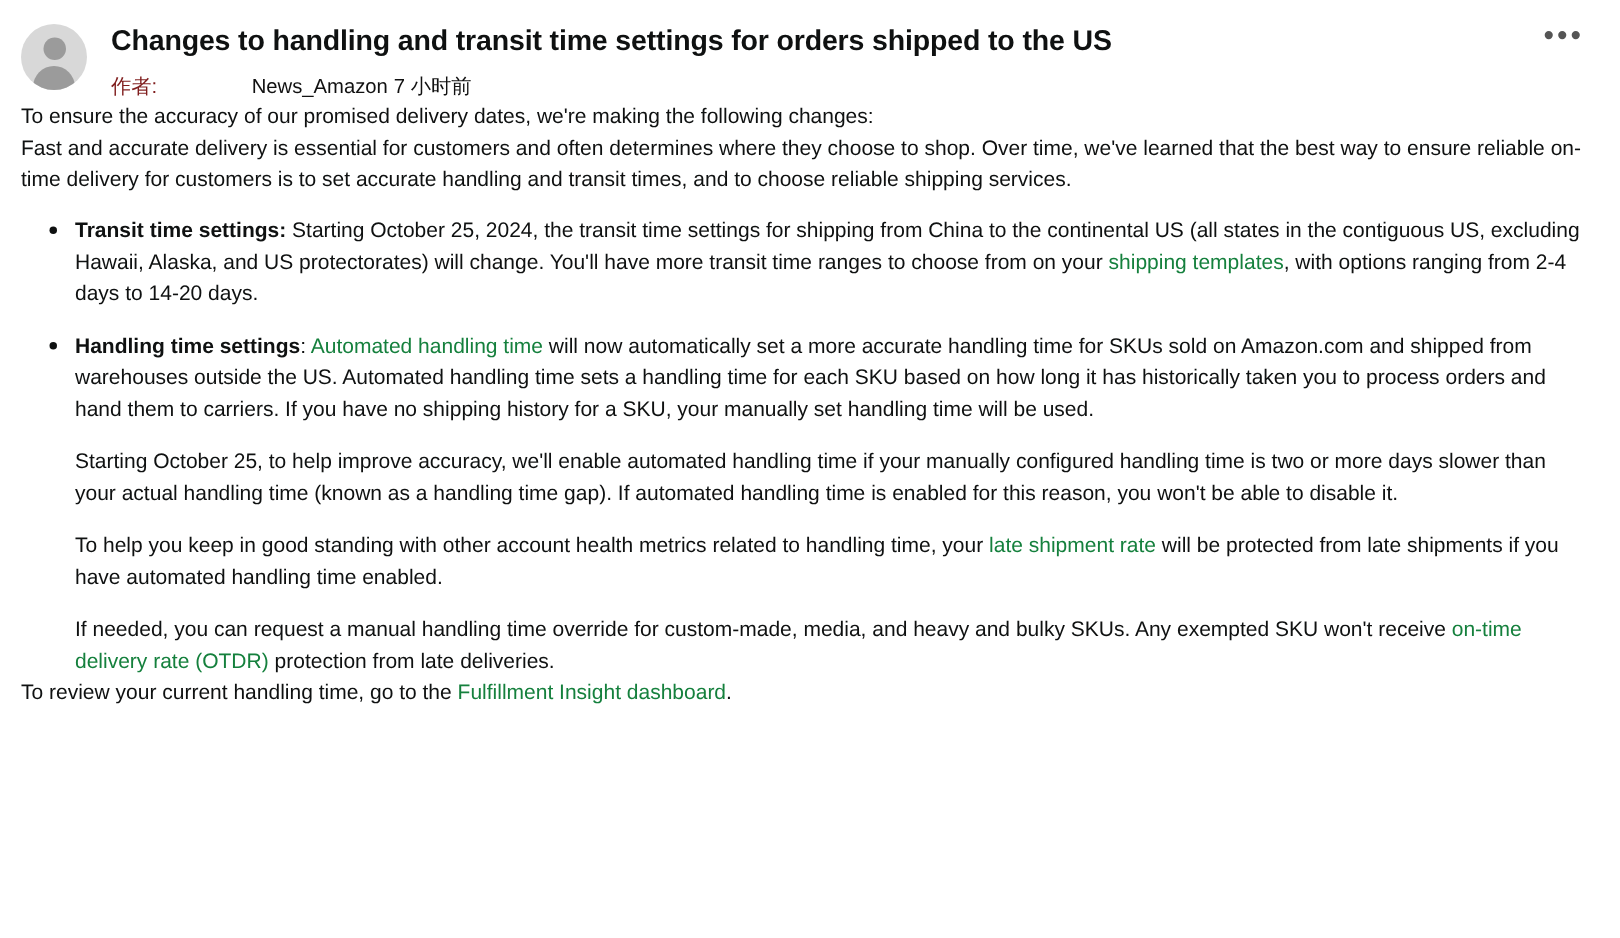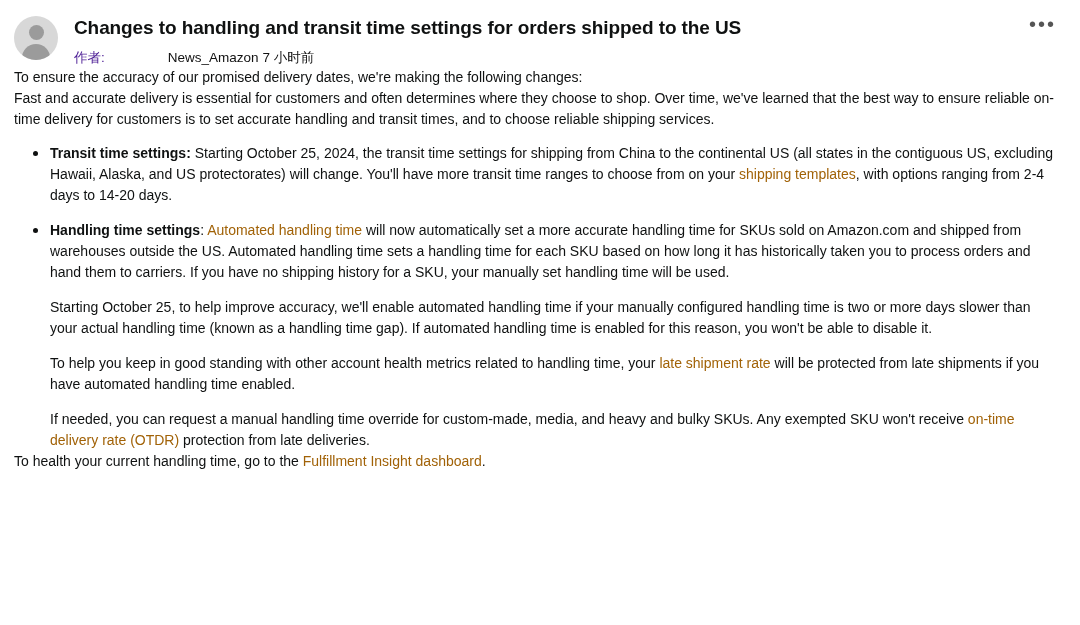--- a/index.html
+++ b/index.html
@@ -65,21 +65,21 @@
     line-height: 24px;
     margin: 4px 0 0 0;
     letter-spacing: -0.1px;
   }
   .byline {
     margin-top: 9px;
     font-size: 13.5px;
     color: #111111;
     line-height: 18px;
   }
-  .byline .label { color: #4c1d95; }
+  .byline .label { color: #7f1d1d; }
   .byline .author { margin-left: 15px; padding-left: 48px; }
   .byline .time { margin-left: 4px; }
   .more-btn {
     position: absolute;
     right: 24px;
     top: 18px;
     font-size: 20px;
     letter-spacing: 2px;
     color: #555555;
     line-height: 12px;
@@ -120,21 +120,21 @@
     width: 5px;
     height: 5px;
     background: #0f1111;
     border-radius: 50%;
   }
   ul.bullets .sub-para {
     margin-top: 14px;
   }
   .b { font-weight: bold; }
   a.link {
-    color: #a16207;
+    color: #15803d;
     text-decoration: none;
     cursor: pointer;
   }
   .footer-para {
     margin-top: 17px;
   }
 </style>
 </head>
 <body>
 
@@ -168,16 +168,16 @@
 
       <li>
         <p><span class="b">Handling time settings</span><span>: </span><a class="link" href="#">Automated handling time</a><span> will now automatically set a more accurate handling time for SKUs sold on Amazon.com and shipped from warehouses outside the US. Automated handling time sets a handling time for each SKU based on how long it has historically taken you to process orders and hand them to carriers. If you have no shipping history for a SKU, your manually set handling time will be used.</span></p>
         <p class="sub-para">Starting October 25, to help improve accuracy, we'll enable automated handling time if your manually configured handling time is two or more days slower than your actual handling time (known as a handling time gap). If automated handling time is enabled for this reason, you won't be able to disable it.</p>
         <p class="sub-para"><span>To help you keep in good standing with other account health metrics related to handling time, your </span><a class="link" href="#">late shipment rate</a><span> will be protected from late shipments if you have automated handling time enabled.</span></p>
         <p class="sub-para"><span>If needed, you can request a manual handling time override for custom-made, media, and heavy and bulky SKUs. Any exempted SKU won't receive </span><a class="link" href="#">on-time delivery rate (OTDR)</a><span> protection from late deliveries.</span></p>
       </li>
 
     </ul>
 
-    <p class="footer-para"><span>To health your current handling time, go to the </span><a class="link" href="#">Fulfillment Insight dashboard</a><span>.</span></p>
+    <p class="footer-para"><span>To review your current handling time, go to the </span><a class="link" href="#">Fulfillment Insight dashboard</a><span>.</span></p>
 
   </div>
 </div>
 
 </body></html>

